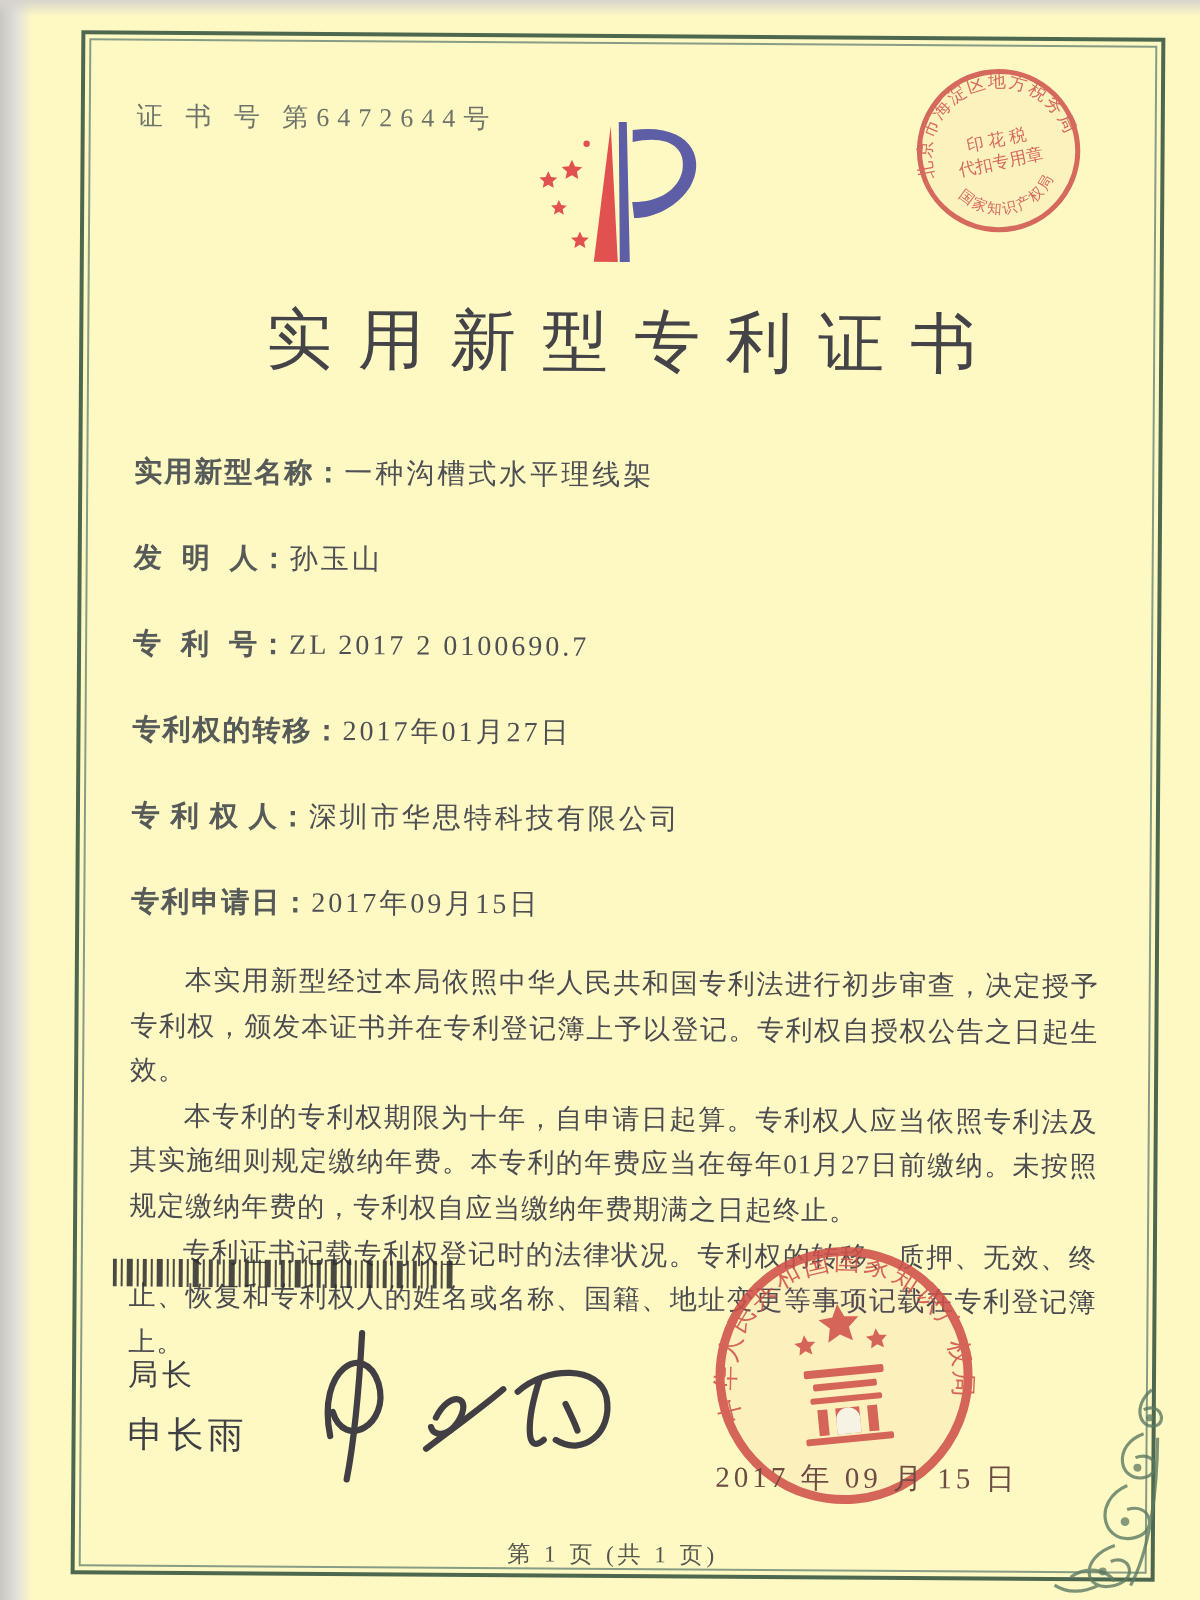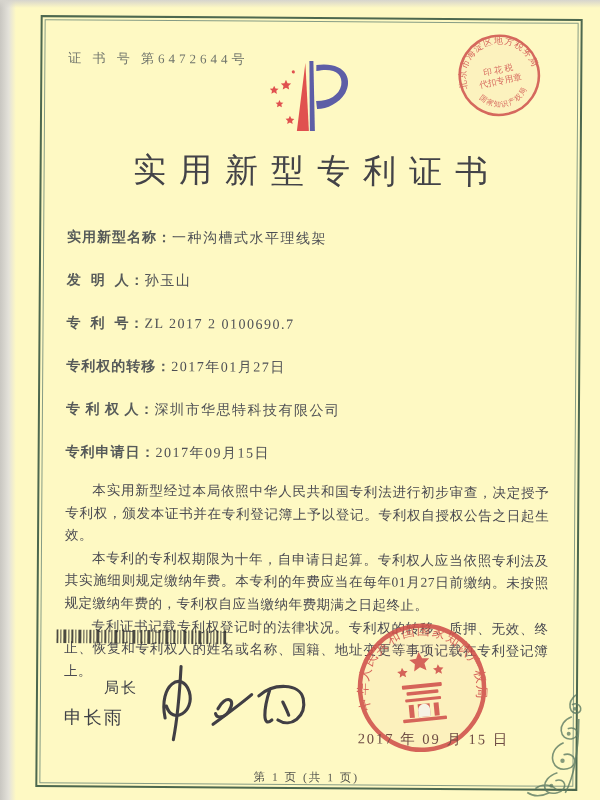--- a/index.html
+++ b/index.html
@@ -41,21 +41,21 @@
   .frow{margin-bottom:27px;height:16px;line-height:16px;}
   .flabel{white-space:pre;letter-spacing:1px;color:#565a59;font-weight:bold;}
   .fvalue{letter-spacing:1.5px;color:#4e5055;}
   .body-text{
     position:absolute;left:26px;right:28px;top:462px;
     font-size:13.5px;line-height:22.6px;color:#4b4b52;
     text-align:justify;letter-spacing:.5px;
   }
   .body-text p{margin:0;text-indent:2em;}
   .barcode{position:absolute;left:18px;top:612px;width:170px;height:14px;opacity:.85;}
-  .director-label{position:absolute;left:26px;top:661px;font-size:15px;color:#3f4146;letter-spacing:2px;font-family:"Liberation Sans","DejaVu Sans",sans-serif;margin-left:40px;}
+  .director-label{position:absolute;left:26px;top:661px;font-size:15px;color:#3f4146;letter-spacing:2px;font-family:"Liberation Sans","DejaVu Sans",sans-serif;}
   .director-name{position:absolute;left:26px;top:688px;font-size:18px;color:#3f4146;letter-spacing:2px;font-family:"Liberation Sans","DejaVu Sans",sans-serif;}
   .signature{position:absolute;left:108px;top:640px;width:185px;height:90px;}
   .office-seal{position:absolute;left:314px;top:598px;width:140px;height:140px;transform:rotate(-6deg);opacity:.88;}
   .seal-date{
     position:absolute;left:320px;top:710px;font-size:14.5px;color:#6e4c44;
     letter-spacing:2px;white-space:pre;
   }
   .flourish{position:absolute;right:-8px;bottom:-12px;width:78px;height:112px;}
   .page-footer{
     position:absolute;left:0;right:0;top:751px;text-align:center;

